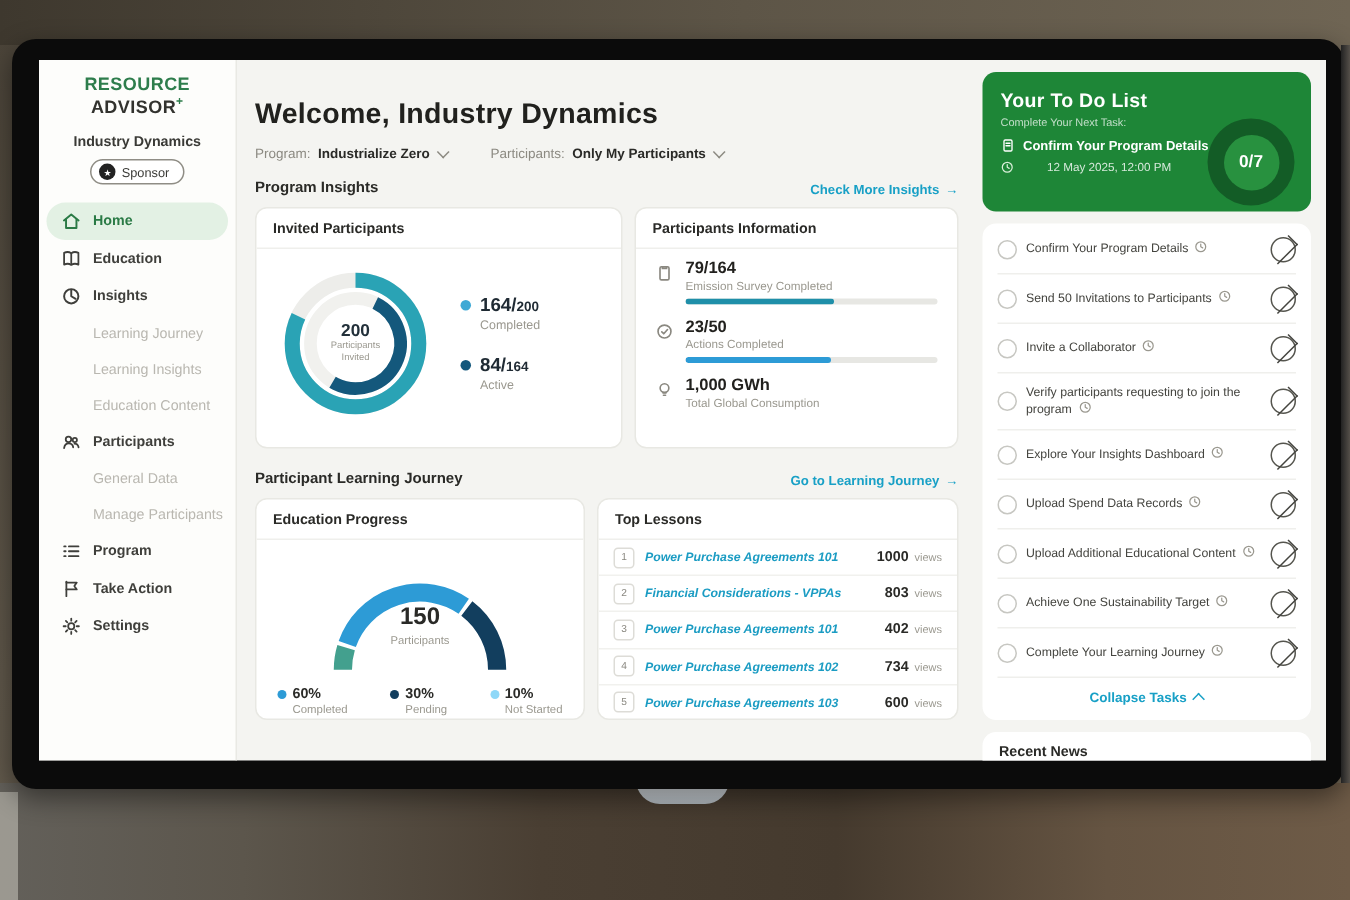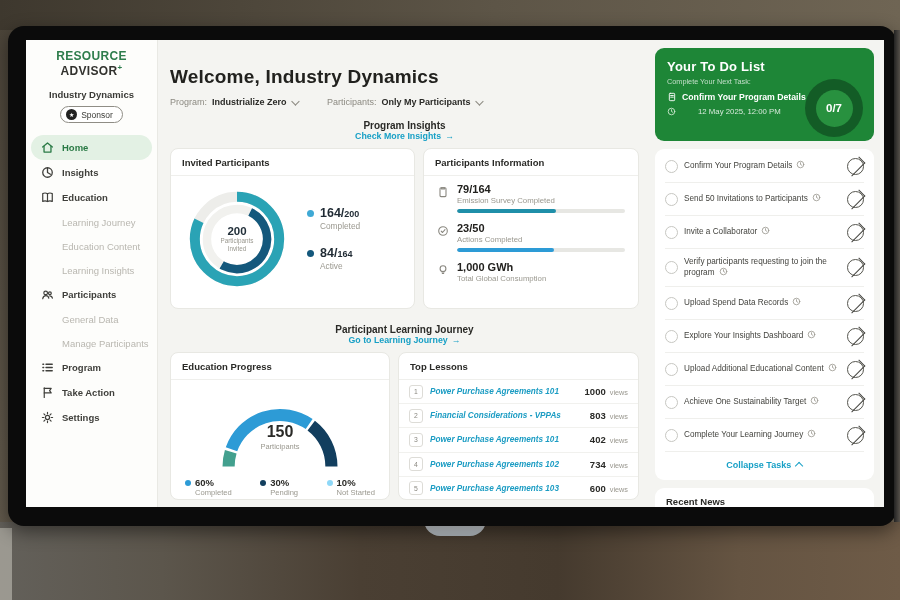--- a/index.html
+++ b/index.html
@@ -30,21 +30,21 @@
   
   .main{width:489px;box-sizing:border-box;padding:24px 8px 0 12px;flex-shrink:0;}
   .welcome{font-size:19px;font-weight:bold;color:#21211e;letter-spacing:.2px;margin:2px 0 9px;}
   .filters{display:flex;gap:30px;font-size:9px;color:#8c8a82;margin-bottom:13px;align-items:center;}
   .filter{display:flex;align-items:center;gap:5px;cursor:pointer;}
   .filter b{color:#2a2a27;}
   .chev{display:inline-block;width:4.5px;height:4.5px;border-right:1.4px solid currentColor;border-bottom:1.4px solid currentColor;}
   .chev.down{transform:rotate(45deg) translateY(-1px);}
   .chev.up{transform:rotate(-135deg) translateY(-1px);}
   .chev.right{transform:rotate(-45deg);}
-  .sec-row{display:flex;justify-content:space-between;align-items:center;margin-bottom:7px;flex-direction:column;}
+  .sec-row{display:flex;justify-content:space-between;align-items:center;margin-bottom:7px;}
   .sec-title{font-size:10px;font-weight:bold;color:#2a2a27;}
   .sec-link{font-size:8.8px;font-weight:bold;color:#18a0c6;display:flex;align-items:center;gap:4px;cursor:pointer;}
   .cards{display:flex;gap:8px;}
   .card{background:#fff;border:1px solid #e8e8e3;border-radius:8px;box-sizing:border-box;overflow:hidden;}
   .card-title{font-size:9.5px;font-weight:bold;color:#2a2a27;padding:8px 11px 7px;border-bottom:1px solid #efefec;}
   .card-invited{width:245px;height:161px;}
   .card-info{width:216px;height:161px;}
   .inv-body{display:flex;align-items:center;padding:5px 8px 0 8px;}
   .donut-wrap{position:relative;width:116px;height:116px;flex-shrink:0;}
   .donut-center{position:absolute;inset:0;display:flex;flex-direction:column;align-items:center;justify-content:center;text-align:center;}
@@ -135,51 +135,51 @@
             <svg width="13" height="13" viewBox="0 0 12 12" fill="none" stroke="currentColor" stroke-width="1.2" stroke-linecap="round" stroke-linejoin="round">
               <path d="M1.5 5.5 L6 1.8 L10.5 5.5"></path>
               <path d="M2.8 4.9 V10.2 H9.2 V4.9"></path>
             </svg>
           </span>
           <span>Home</span>
         </div>
 
         <div class="side-item">
           <span class="ic">
+            <svg width="13" height="13" viewBox="0 0 12 12" fill="none" stroke="currentColor" stroke-width="1.1" stroke-linejoin="round">
+              <path d="M6 2.6 C4.8 1.8 2.8 1.8 1.6 2.4 V9.6 C2.8 9 4.8 9 6 9.8 C7.2 9 9.2 9 10.4 9.6 V2.4 C9.2 1.8 7.2 1.8 6 2.6 Z"></path>
+              <path d="M6 2.6 V9.8"></path>
+            </svg>
+          </span>
+          <span>Education</span>
+        </div>
+
+        <div class="side-item">
+          <span class="ic">
             <svg width="13" height="13" viewBox="0 0 12 12" fill="none" stroke="currentColor" stroke-width="1.2" stroke-linecap="round">
               <circle cx="6" cy="6" r="4.4"></circle>
               <path d="M6 6 V2.2 M6 6 L8.7 7.6"></path>
             </svg>
           </span>
           <span>Insights</span>
         </div>
 
-        <div class="side-item">
-          <span class="ic">
-            <svg width="13" height="13" viewBox="0 0 12 12" fill="none" stroke="currentColor" stroke-width="1.1" stroke-linejoin="round">
-              <path d="M6 2.6 C4.8 1.8 2.8 1.8 1.6 2.4 V9.6 C2.8 9 4.8 9 6 9.8 C7.2 9 9.2 9 10.4 9.6 V2.4 C9.2 1.8 7.2 1.8 6 2.6 Z"></path>
-              <path d="M6 2.6 V9.8"></path>
-            </svg>
-          </span>
-          <span>Education</span>
-        </div>
-
         <div class="side-item sub">
 
           <span>Learning Journey</span>
         </div>
 
         <div class="side-item sub">
 
+          <span>Learning Insights</span>
+        </div>
+
+        <div class="side-item sub">
+
           <span>Education Content</span>
-        </div>
-
-        <div class="side-item sub">
-
-          <span>Learning Insights</span>
         </div>
 
         <div class="side-item">
           <span class="ic">
             <svg width="13" height="13" viewBox="0 0 12 12" fill="none" stroke="currentColor" stroke-width="1.1" stroke-linecap="round">
               <circle cx="4.3" cy="4.5" r="1.7"></circle>
               <circle cx="8.2" cy="4.9" r="1.3"></circle>
               <path d="M1.6 9.9 C1.9 7.8 3 7 4.5 7 C6 7 6.9 7.7 7.2 9.4"></path>
               <path d="M8 7.2 C9.4 7.2 10.2 7.9 10.5 9.4"></path>
             </svg>
@@ -506,32 +506,32 @@
                 <circle cx="6" cy="6" r="4.4"></circle>
                 <path d="M6 3.6 V6 L7.7 7"></path>
               </svg></span></span>
           <span class="task-go">
             <span class="chev right"></span>
           </span>
         </div>
 
         <div class="task">
           <span class="task-check"></span>
+          <span class="task-label"><span>Explore Your Insights Dashboard</span><span class="ic"><svg width="9" height="9" viewBox="0 0 12 12" fill="none" stroke="#9a988f" stroke-width="1.1" stroke-linecap="round">
+                <circle cx="6" cy="6" r="4.4"></circle>
+                <path d="M6 3.6 V6 L7.7 7"></path>
+              </svg></span></span>
+          <span class="task-go">
+            <span class="chev right"></span>
+          </span>
+        </div>
+
+        <div class="task">
+          <span class="task-check"></span>
           <span class="task-label"><span>Upload Spend Data Records</span><span class="ic"><svg width="9" height="9" viewBox="0 0 12 12" fill="none" stroke="#9a988f" stroke-width="1.1" stroke-linecap="round">
-                <circle cx="6" cy="6" r="4.4"></circle>
-                <path d="M6 3.6 V6 L7.7 7"></path>
-              </svg></span></span>
-          <span class="task-go">
-            <span class="chev right"></span>
-          </span>
-        </div>
-
-        <div class="task">
-          <span class="task-check"></span>
-          <span class="task-label"><span>Explore Your Insights Dashboard</span><span class="ic"><svg width="9" height="9" viewBox="0 0 12 12" fill="none" stroke="#9a988f" stroke-width="1.1" stroke-linecap="round">
                 <circle cx="6" cy="6" r="4.4"></circle>
                 <path d="M6 3.6 V6 L7.7 7"></path>
               </svg></span></span>
           <span class="task-go">
             <span class="chev right"></span>
           </span>
         </div>
 
         <div class="task">
           <span class="task-check"></span>

